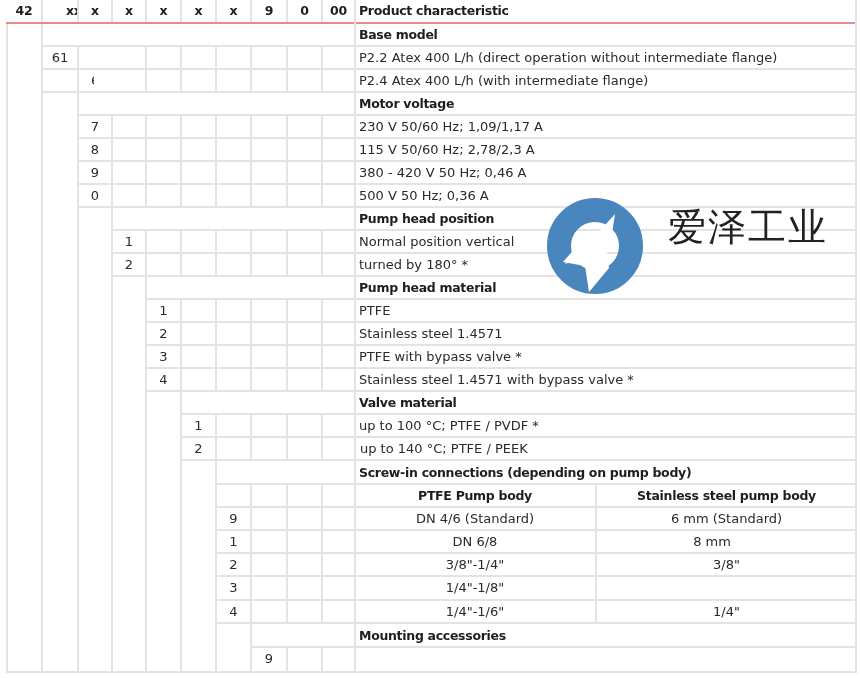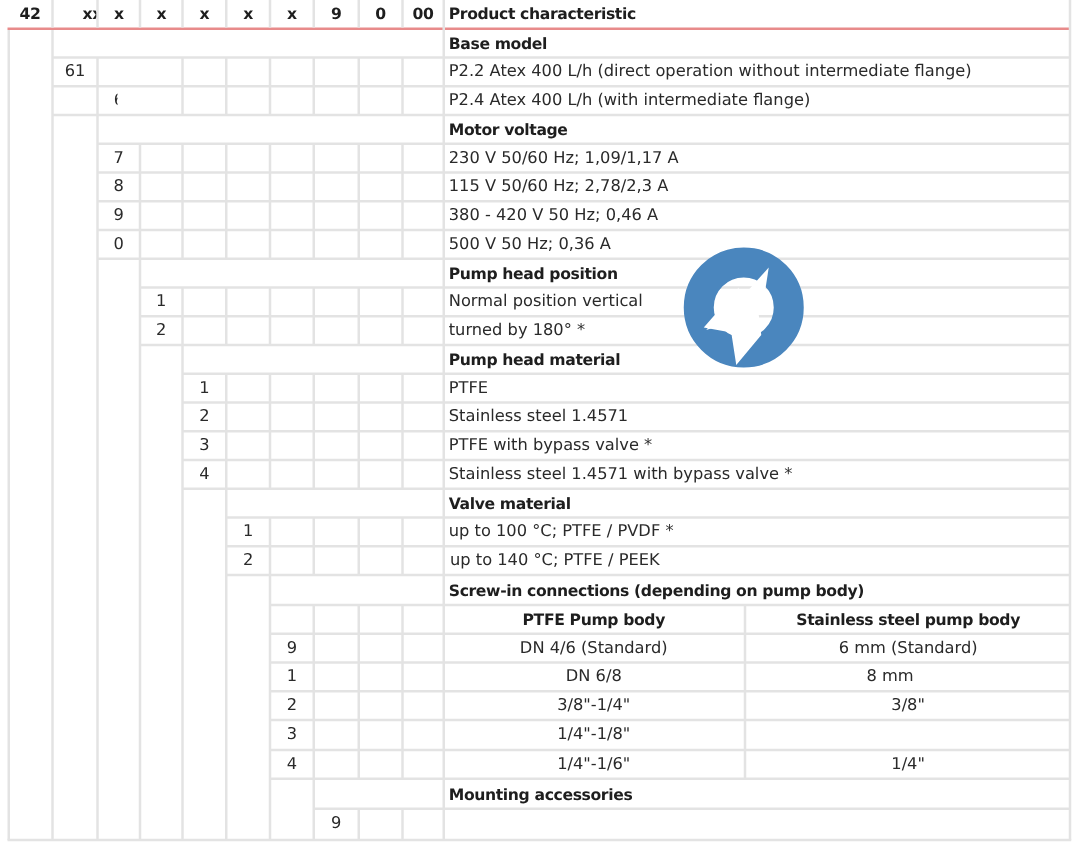--- a/index.html
+++ b/index.html
@@ -185,14 +185,15 @@
   <div class="hline" style="left:216px;top:622px;width:640px;"></div>
   <div class="hline" style="left:251px;top:646px;width:605px;"></div>
 
   <div id="logo">
     <svg width="104" height="104" viewBox="0 0 104 104" style="position:absolute;left:0;top:0;">
       <circle cx="50" cy="50" r="36" fill="none" stroke="#4a86be" stroke-width="24"></circle>
       <polygon points="18,66 46,34 44,52 60,40 64,72 44,96 40,70" fill="#ffffff"></polygon>
       <polygon points="52,38 70,18 66,44" fill="#ffffff"></polygon>
       <polygon points="20,68 36,48 38,62" fill="#ffffff"></polygon>
     </svg>
+    <div class="logo-cn">爱泽工业</div>
   </div>
 </div>
 
 </body></html>

